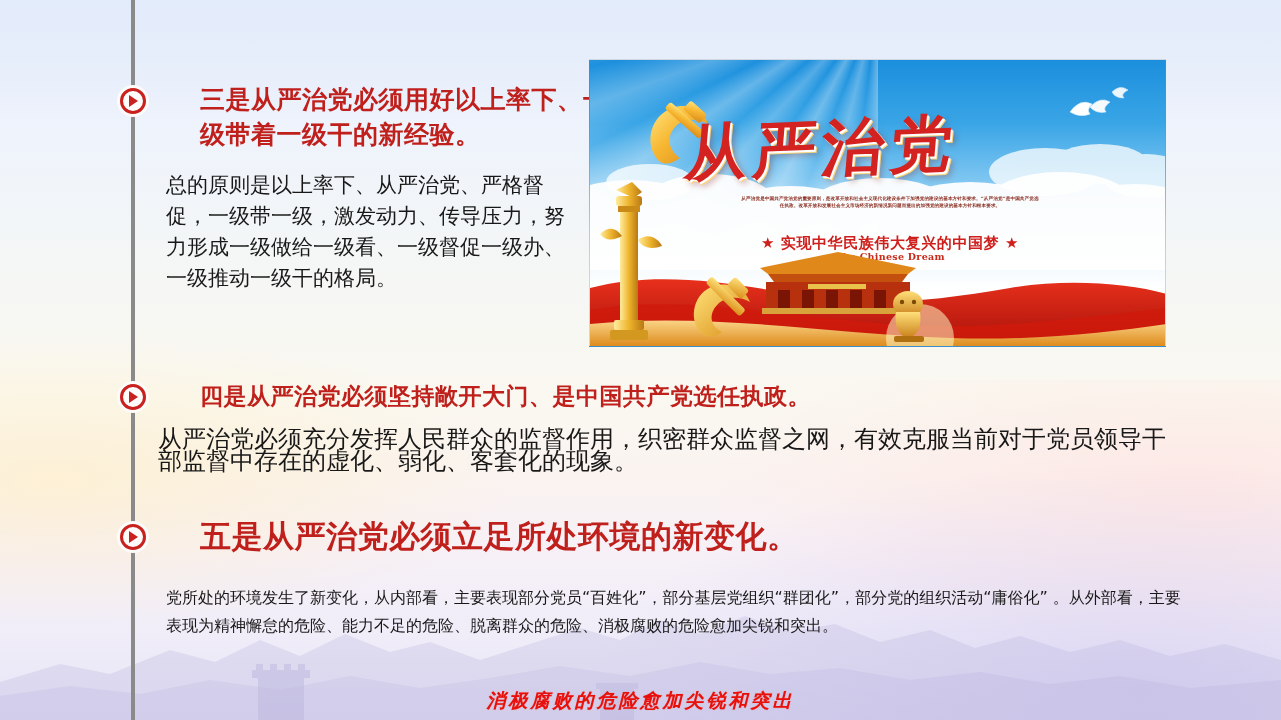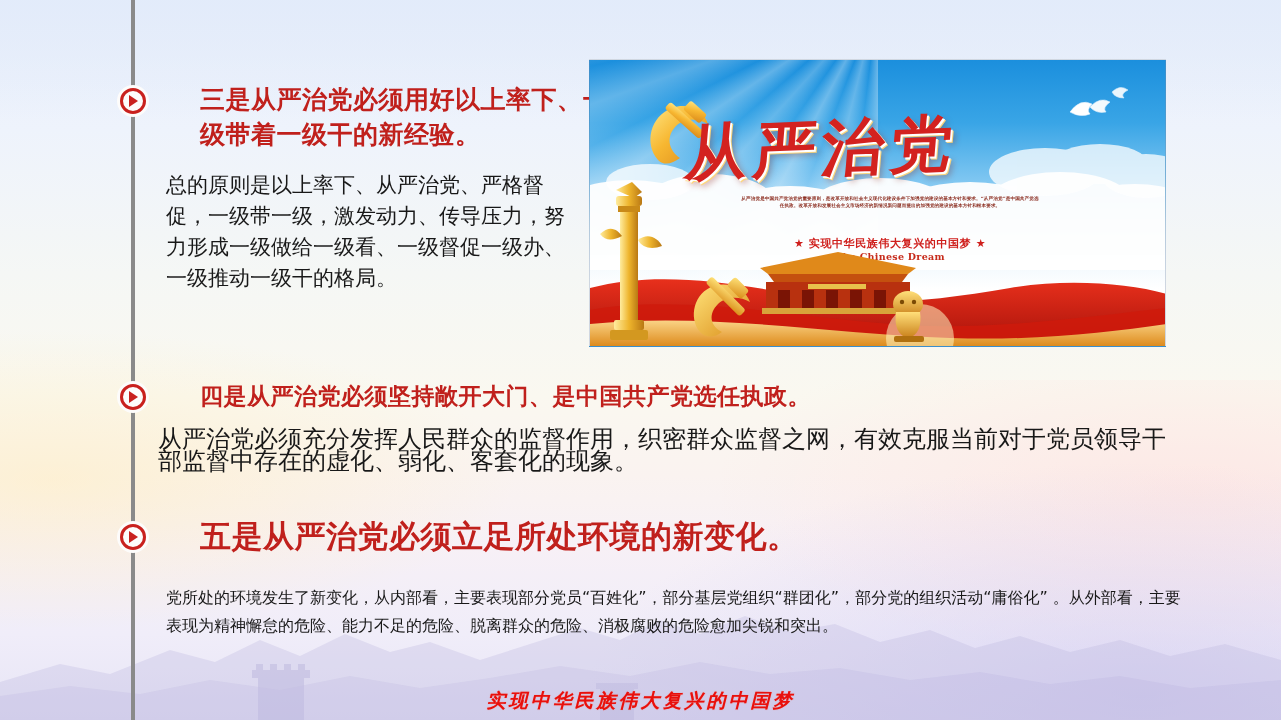--- a/index.html
+++ b/index.html
@@ -82,21 +82,21 @@
     font-family:"DejaVu Serif","Liberation Serif",serif;
     letter-spacing:6px;
     text-shadow:
       2px 2px 0 #ffffff, 3px 3px 0 rgba(255,215,120,.95),
       5px 5px 6px rgba(140,30,20,.35);
     transform:skewX(-7deg) rotate(-2.2deg);
     white-space:nowrap;}
   .poster-sub{position:absolute;left:150px;top:135px;width:300px;text-align:center;
     font-size:4.6px;line-height:7.4px;color:#8c2f22;font-weight:bold;letter-spacing:.1px;}
   .poster-dream{position:absolute;left:140px;top:177px;width:320px;text-align:center;
-    font-size:11px;line-height:13px;color:#cf1f1c;font-weight:bold;letter-spacing:.6px;}
+    font-size:15px;line-height:13px;color:#cf1f1c;font-weight:bold;letter-spacing:.6px;}
   .poster-dream-en{position:absolute;left:140px;top:190px;width:320px;text-align:center;
     font-size:9.5px;line-height:13px;color:#c62a1a;font-weight:bold;
     font-family:"DejaVu Serif","Liberation Serif",serif;letter-spacing:.3px;}
   .poster-redground{position:absolute;left:0;bottom:0;width:577px;height:92px;}
 
   
   .footer{position:absolute;left:0;top:688px;width:1281px;text-align:center;
     font-size:19px;font-weight:bold;color:#e8100d;letter-spacing:3px;
     font-family:"DejaVu Serif","Liberation Serif",serif;
     font-style:italic;
@@ -283,13 +283,13 @@
     <rect x="12" y="50" width="30" height="6" rx="2" fill="#b0700f"></rect>
   </svg>
 </div>
 
 <div class="hd" id="hd4">四是从严治党必须坚持敞开大门、是中国共产党选任执政。</div>
 <div class="para" id="p4">从严治党必须充分发挥人民群众的监督作用，织密群众监督之网，有效克服当前对于党员领导干部监督中存在的虚化、弱化、客套化的现象。</div>
 
 <div class="hd" id="hd5">五是从严治党必须立足所处环境的新变化。</div>
 <div class="para" id="p5">党所处的环境发生了新变化，从内部看，主要表现部分党员“百姓化”，部分基层党组织“群团化”，部分党的组织活动“庸俗化” 。从外部看，主要表现为精神懈怠的危险、能力不足的危险、脱离群众的危险、消极腐败的危险愈加尖锐和突出。</div>
 
-<div class="footer">实现中华民族伟大复兴的中国梦</div>
+<div class="footer">消极腐败的危险愈加尖锐和突出</div>
 
 </body></html>

